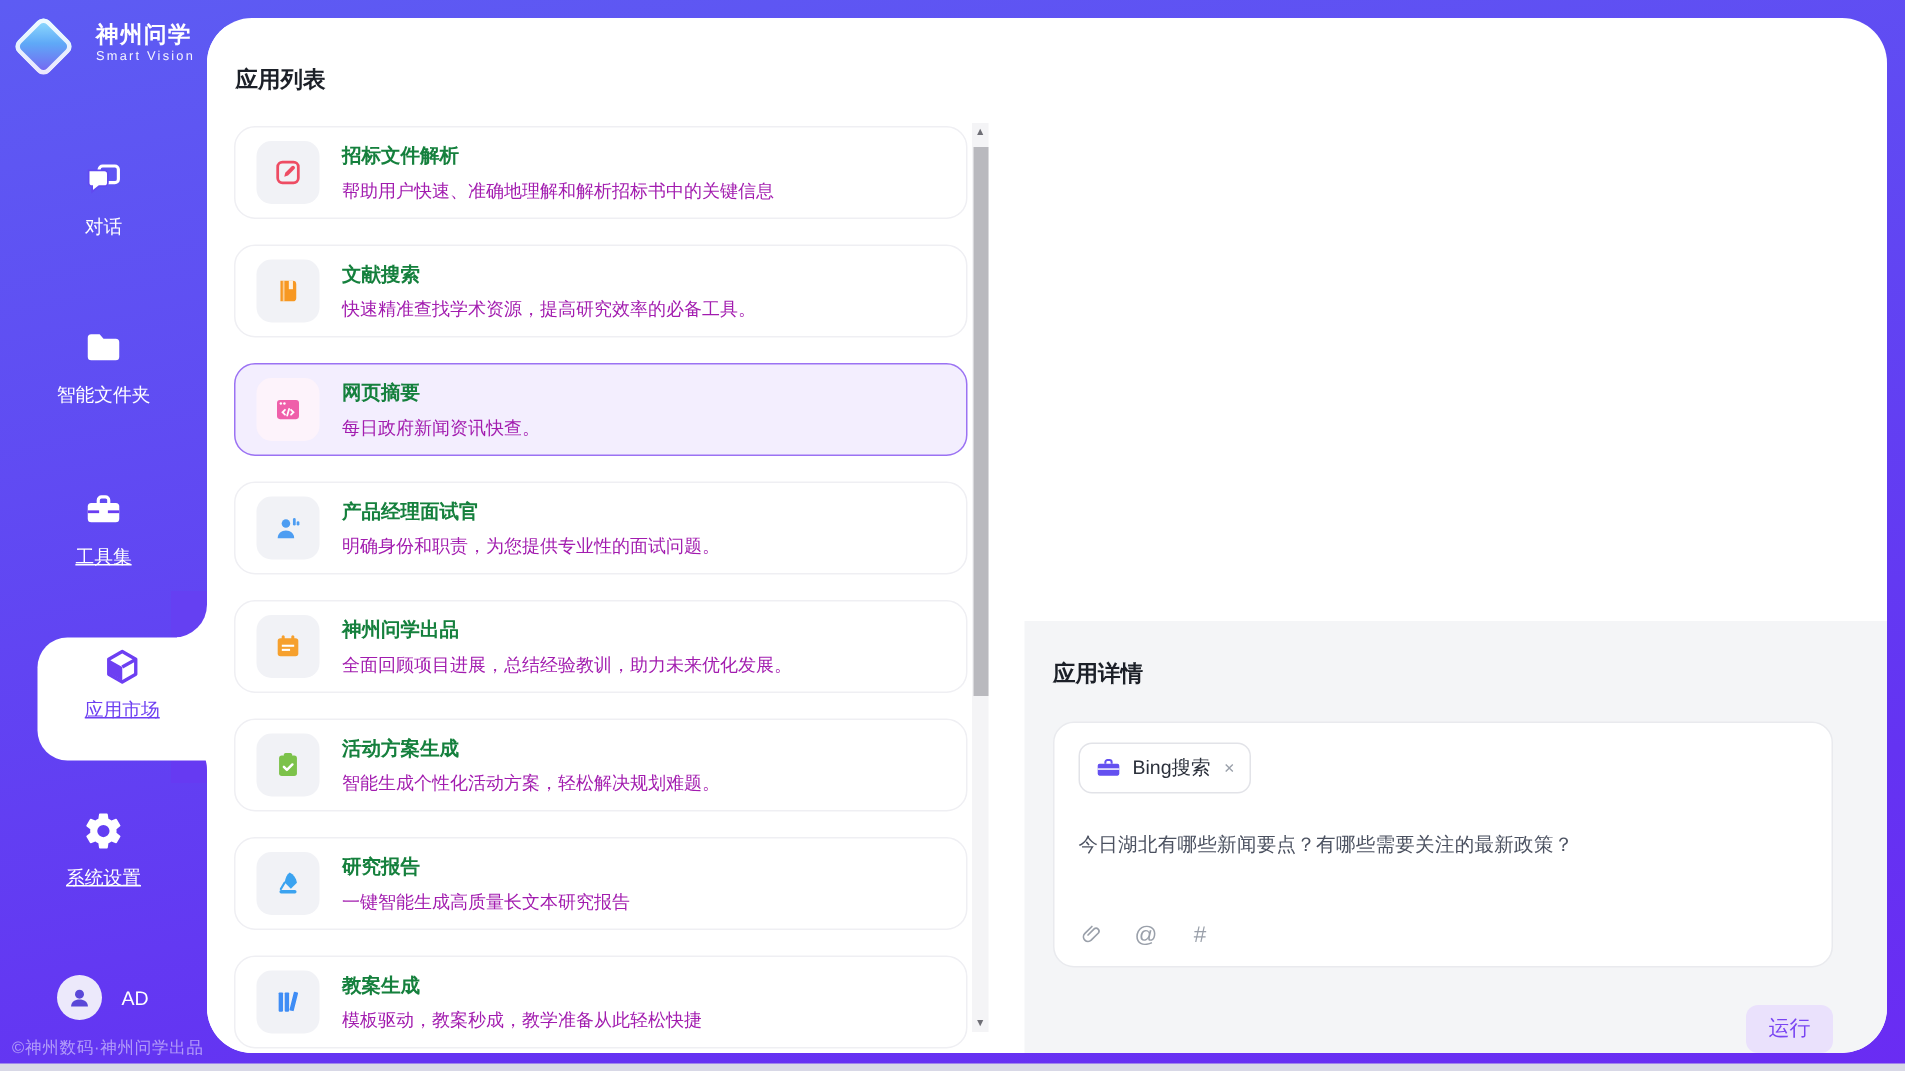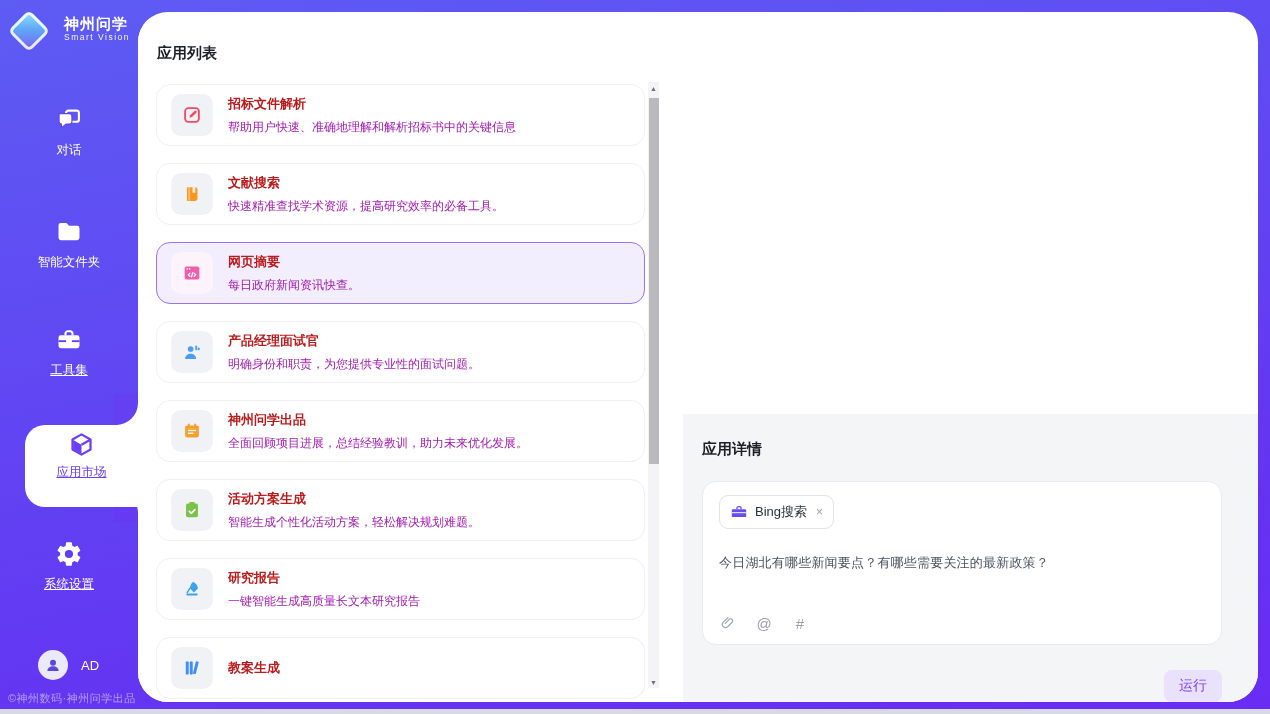--- a/index.html
+++ b/index.html
@@ -48,21 +48,21 @@
   .col-header { padding:26px 0 0 19px; font-size:15px; font-weight:bold; color:#1c2028; }
   .app-list { margin-top:21px; padding-left:18px; height:618px; overflow:hidden; }
   .app-item { position:relative; width:489px; height:62px; margin-bottom:17px;
     border:1px solid #efeff3; border-radius:14px; background:#fff;
     display:flex; align-items:center; padding:0 14px; cursor:pointer; }
   .app-item.selected { background:#f3eefe; border-color:#9b72f3; }
   .app-tile { width:42px; height:42px; border-radius:10px; background:#f1f2f6;
     display:flex; align-items:center; justify-content:center; flex:none; }
   .app-item.selected .app-tile { background:#fdf3fb; }
   .app-texts { margin-left:15px; min-width:0; }
-  .app-name { font-size:13px; font-weight:bold; color:#b91c1c; }
+  .app-name { font-size:13px; font-weight:bold; color:#15803d; }
   .app-desc { margin-top:6px; font-size:12px; color:#a21caf; white-space:nowrap; }
 
   
   .scrollbar { position:absolute; left:510px; top:64px; width:11px; height:606px; background:#f4f4f6; }
   .sb-arrow { position:absolute; left:0; width:11px; height:12px; display:flex; align-items:center; justify-content:center;
     color:#6f6f76; font-size:7px; cursor:pointer; }
   .sb-up { top:0; }
   .sb-down { bottom:0; }
   .sb-thumb { position:absolute; left:0.5px; top:16px; width:10px; height:366px; background:#b9b9be; cursor:pointer; }
 
@@ -253,20 +253,21 @@
               <span style="width:22px;height:22px;display:inline-block"><svg width="100%" height="100%" viewBox="0 0 24 24">
                   <g fill="#3f8df5">
                     <rect x="5.2" y="5" width="3.2" height="14" rx=".6"></rect>
                     <rect x="9.6" y="5" width="3.2" height="14" rx=".6"></rect>
                     <rect x="14.6" y="4.6" width="3.2" height="14" rx=".6" transform="rotate(14 16.2 11.6)"></rect>
                   </g>
                 </svg></span>
             </div>
             <div class="app-texts">
               <div class="app-name">教案生成</div>
+              <div class="app-desc">模板驱动，教案秒成，教学准备从此轻松快捷</div>
             </div>
           </div>
         </div>
 
       <div class="scrollbar">
         <div class="sb-arrow sb-up">▲</div>
         <div class="sb-thumb"></div>
         <div class="sb-arrow sb-down">▼</div>
       </div>
     </div>

